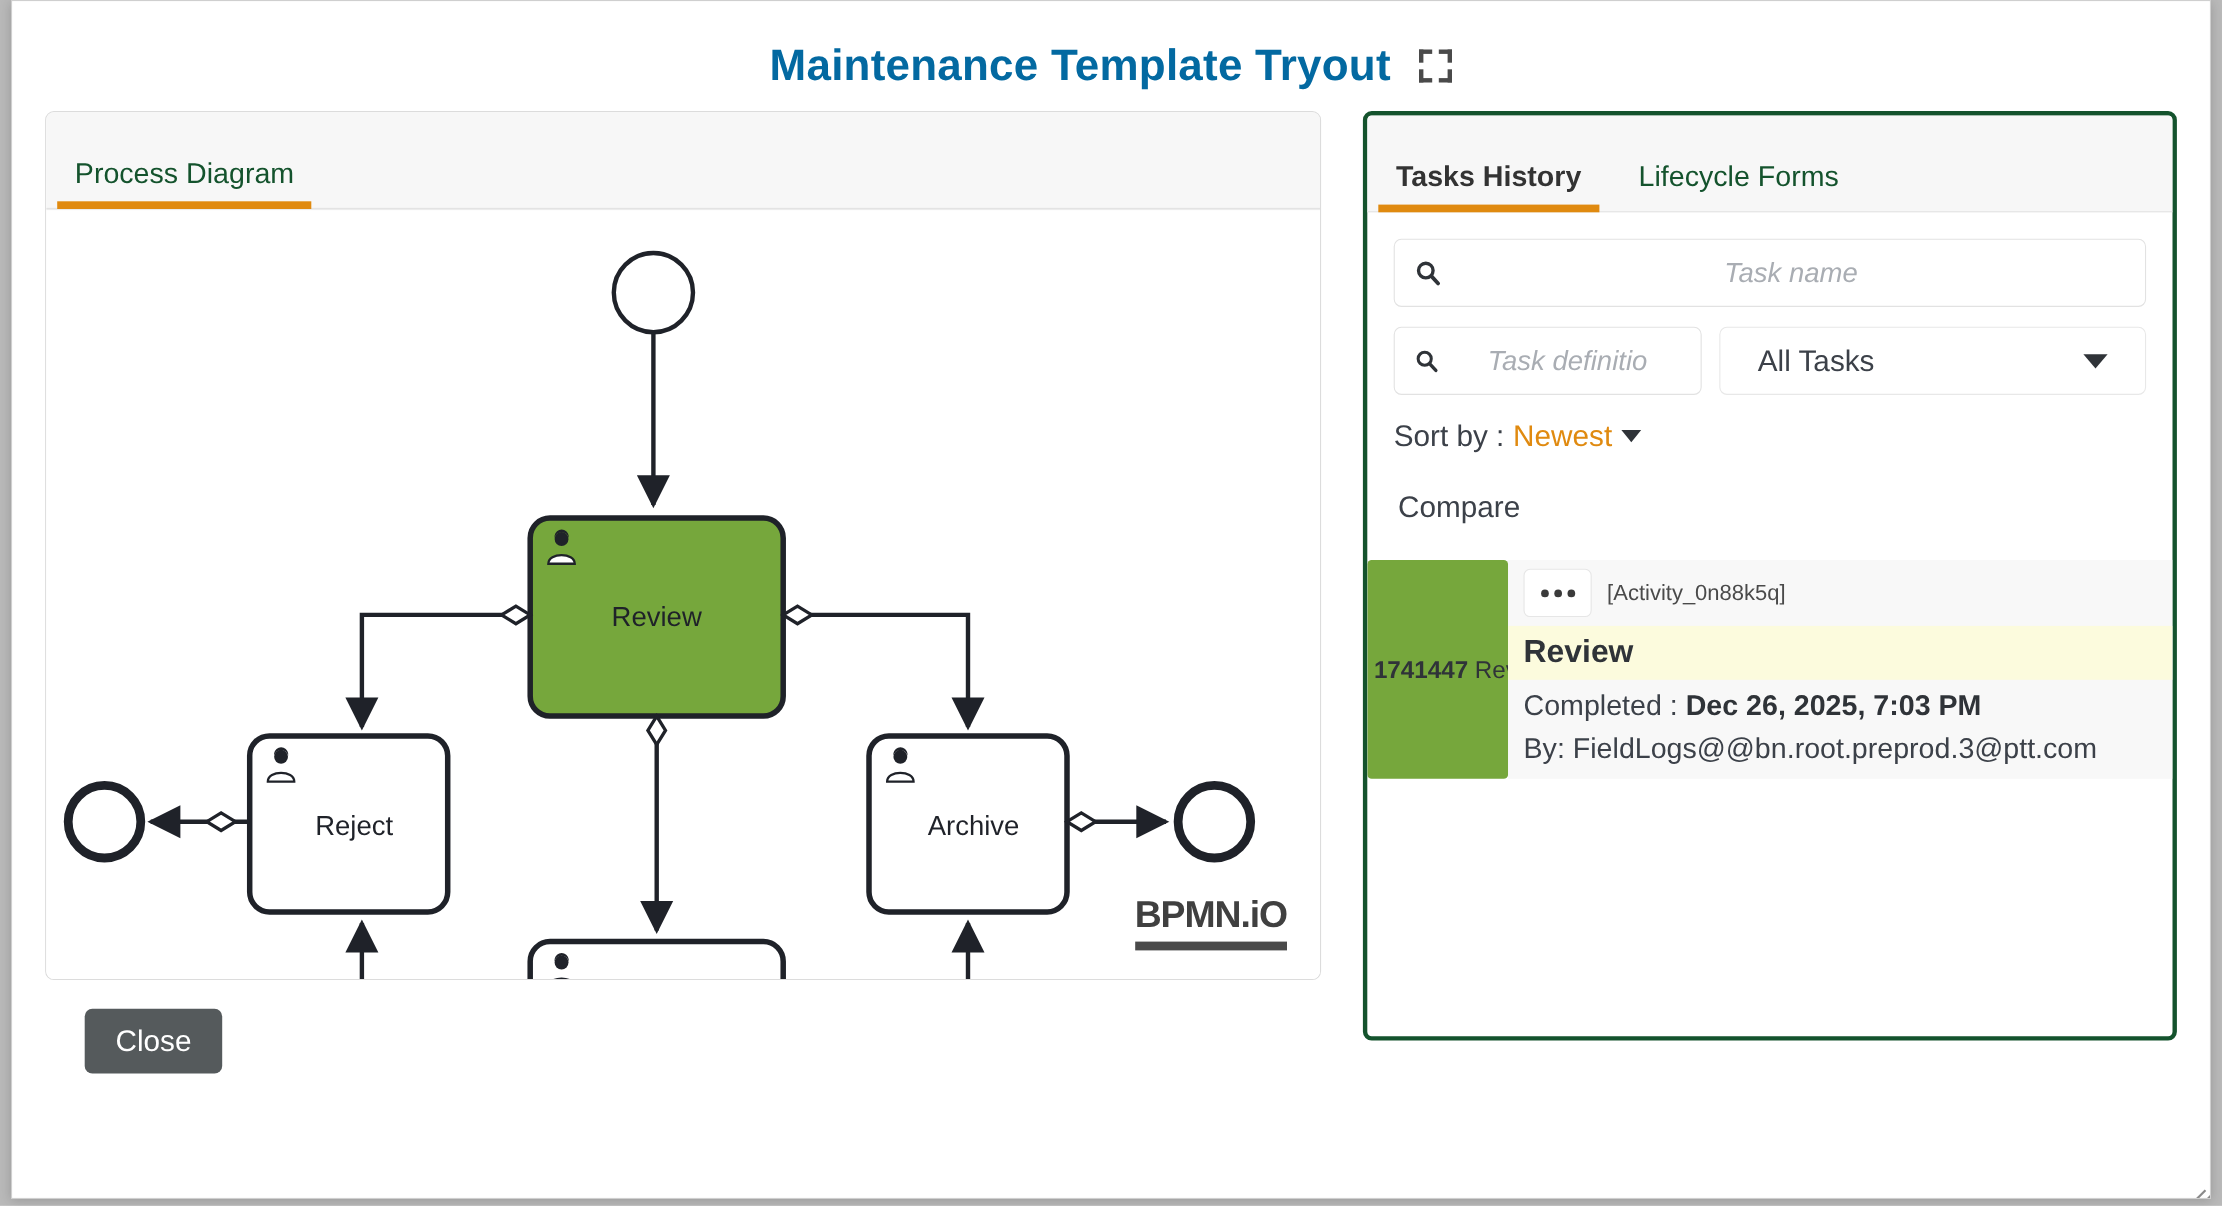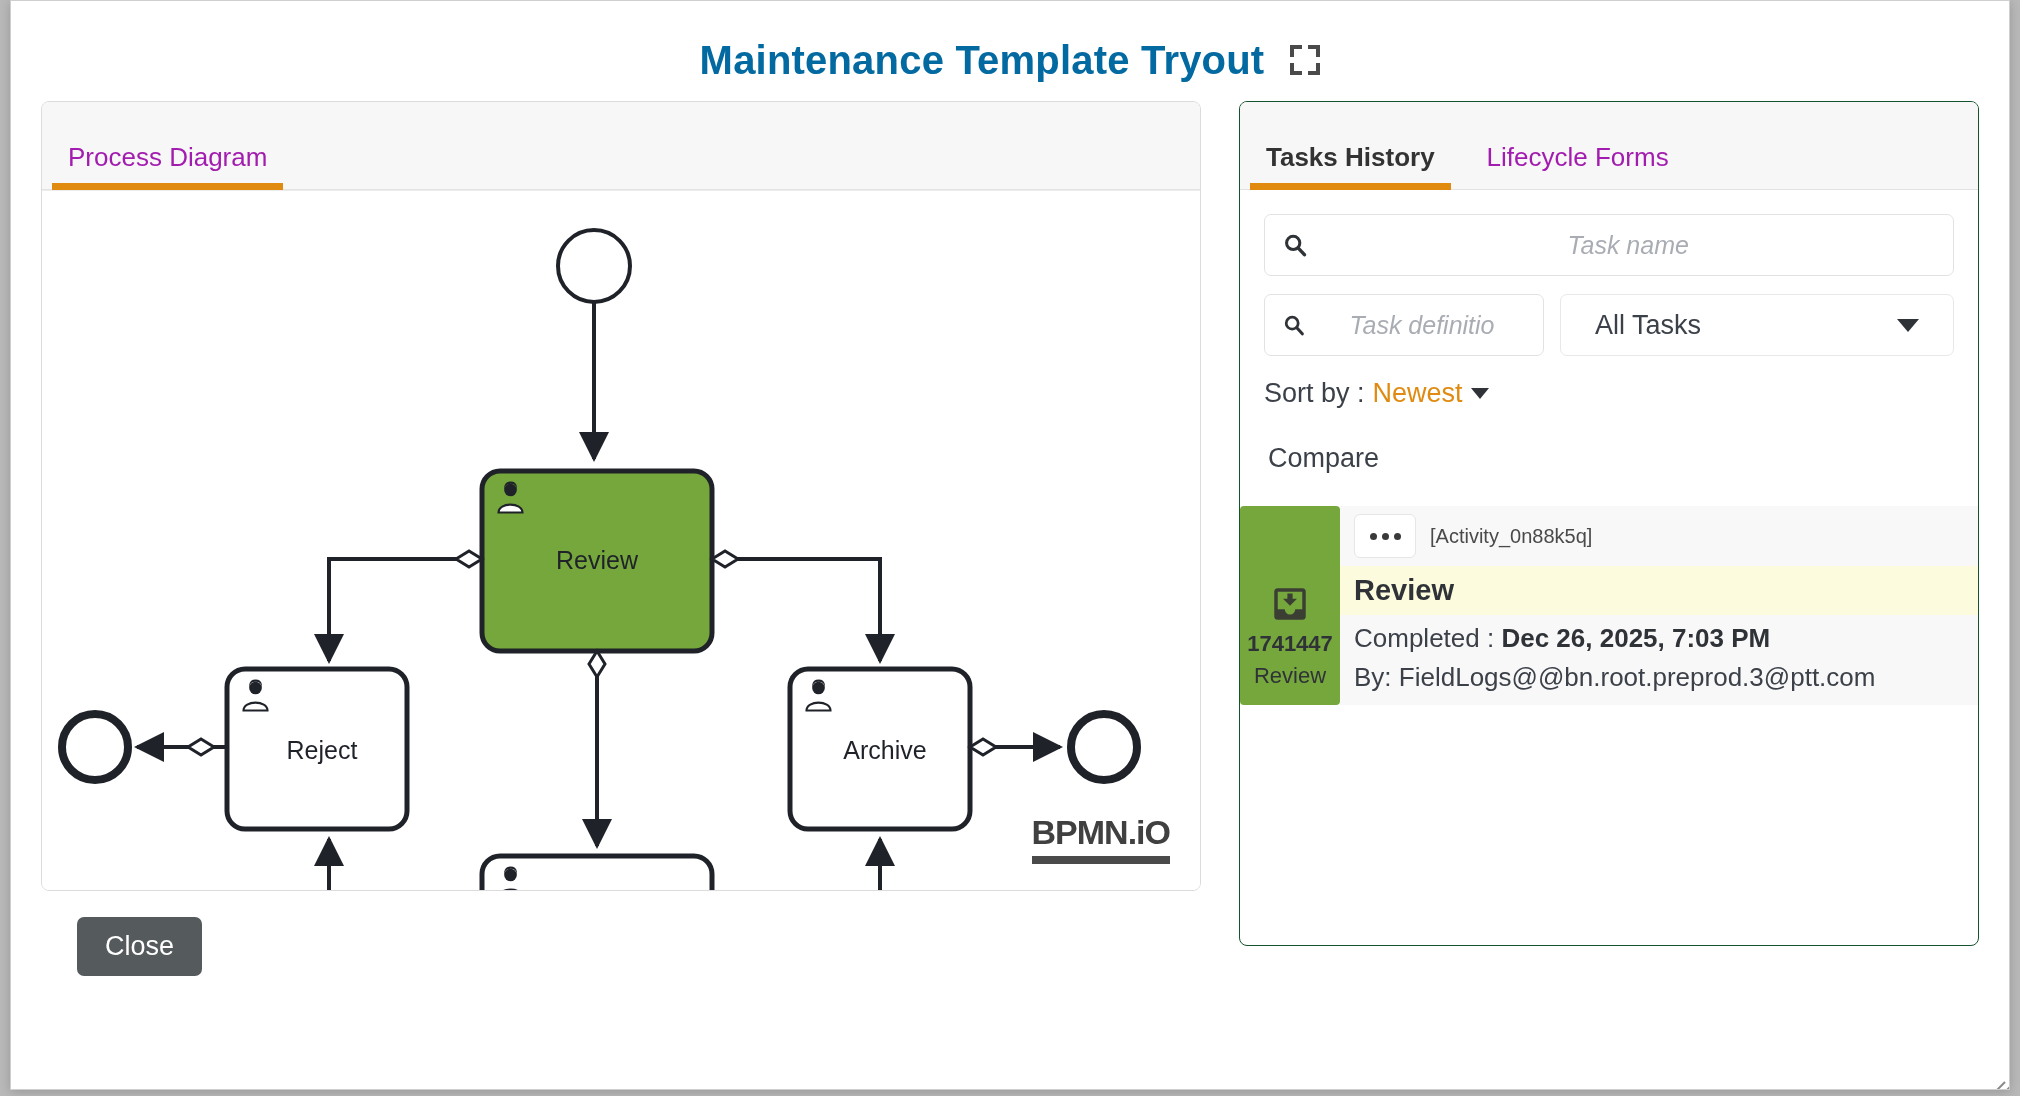--- a/index.html
+++ b/index.html
@@ -51,21 +51,21 @@
     background: #ffffff;
     overflow: hidden;
   }
   #diagram-tabstrip {
     height: 88px; background: #f7f7f7;
     border-bottom: 1px solid #e3e3e3;
     display: flex; align-items: flex-end;
   }
   .tab {
     padding: 0 26px 16px 26px;
-    font-size: 26px; color: #a21caf;
+    font-size: 26px; color: #14532d;
     position: relative; cursor: pointer;
   }
   .tab.active::after {
     content:""; position:absolute; left:10px; right:10px; bottom:-1px;
     height: 7px; background: #e08a10;
   }
   #diagram-canvas {
     height: 700px; background:#fff; position: relative;
     border-top: 1px solid #ececec;
   }
@@ -80,21 +80,21 @@
     margin: 26px 0 0 36px;
     background:#555a5c; color:#fff; border:none;
     border-radius: 7px;
     font-size: 27px; padding: 14px 28px;
     cursor:pointer; font-family:"Liberation Sans", sans-serif;
   }
 
   
   #tasks-card {
     width: 760px;
-    border:1px solid #14532d; border-radius: 8px;
+    border:4px solid #14532d; border-radius: 8px;
     background:#fff; overflow:hidden;
     height: 845px;
   }
   #tasks-tabstrip {
     height: 88px; background:#f7f7f7;
     border-bottom:1px solid #e3e3e3;
     display:flex; align-items:flex-end;
   }
   .tab.bold { font-weight:bold; color:#333; }
   #filters { padding: 24px 24px 0 24px; }
@@ -122,23 +122,23 @@
   }
   #sort-value { color:#e08a10; }
   .chev { width:0;height:0;border-left:11px solid transparent;border-right:11px solid transparent;border-top:13px solid #2f3338; }
   .chev.sm { border-left-width:9px;border-right-width:9px;border-top-width:11px; }
   #compare-label { margin: 34px 0 16px 28px; font-size:27px; color:#3c4149; }
 
   
   #task-list { padding: 16px 0 0 0; }
   .task-card { display:flex; margin: 0 0 0 0; }
   .task-badge {
-    width: 100px; background:#76a73c; color:#2f3338;
-    display:flex; flex-direction:column; align-items:center;
-    justify-content:flex-end; gap:6px; padding: 16px 0;
+    width: 128px; background:#76a73c; color:#2f3338;
+    display:flex; flex-direction:row; align-items:center;
+    justify-content:flex-start; gap:6px; padding: 16px 0;
     border-radius:4px;
   }
   .inbox-icon { width:42px; height:42px; }
   .task-id { font-size:22px; font-weight:bold; color:#2f3338; }
   .task-badge-name { font-size:22px; color:#2f3338; }
   .task-body { flex:1; background:#f8f8f8; padding: 8px 0 12px 0; }
   .task-top { display:flex; align-items:center; gap:14px; padding: 0 0 0 14px; }
   .status-pill {
     background:#4a4a4a; color:#fff; font-weight:bold; font-size:25px;
     border-radius:7px; padding: 10px 0; width: 300px; text-align:center;

